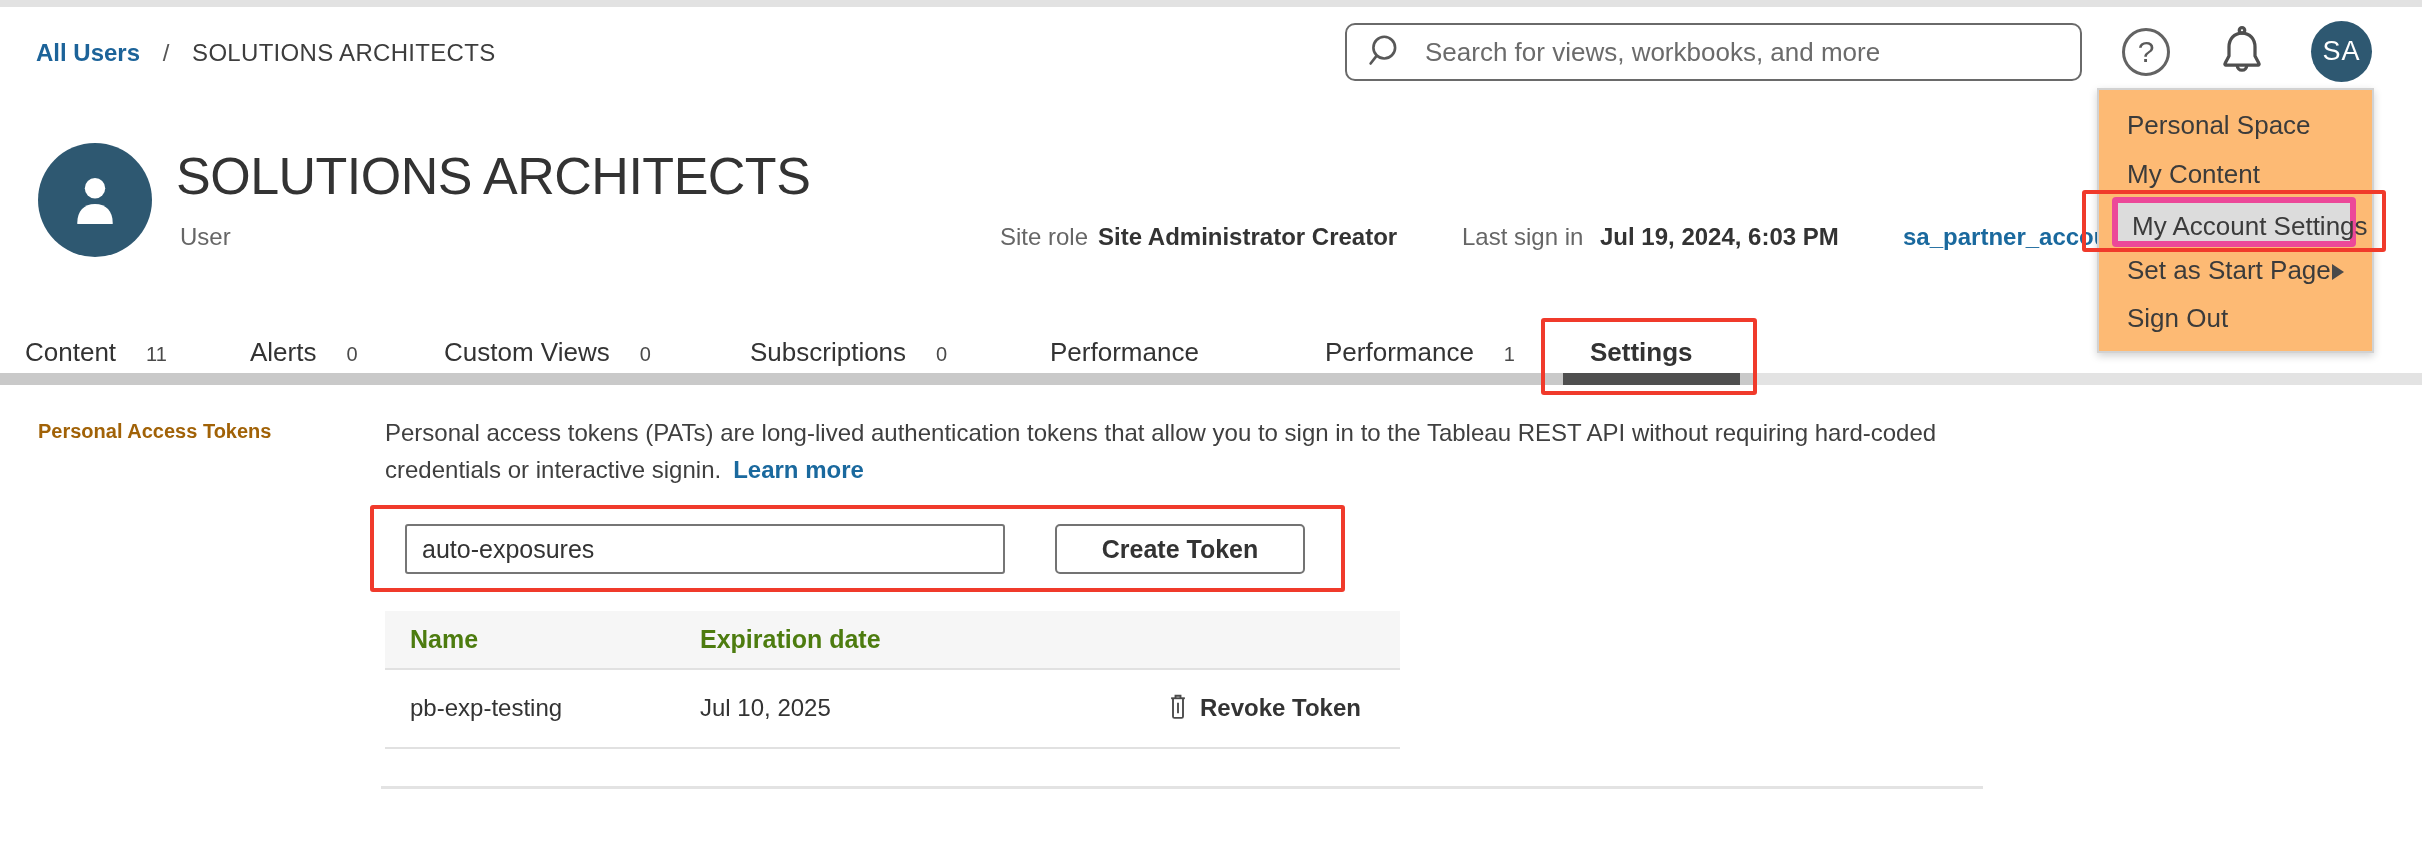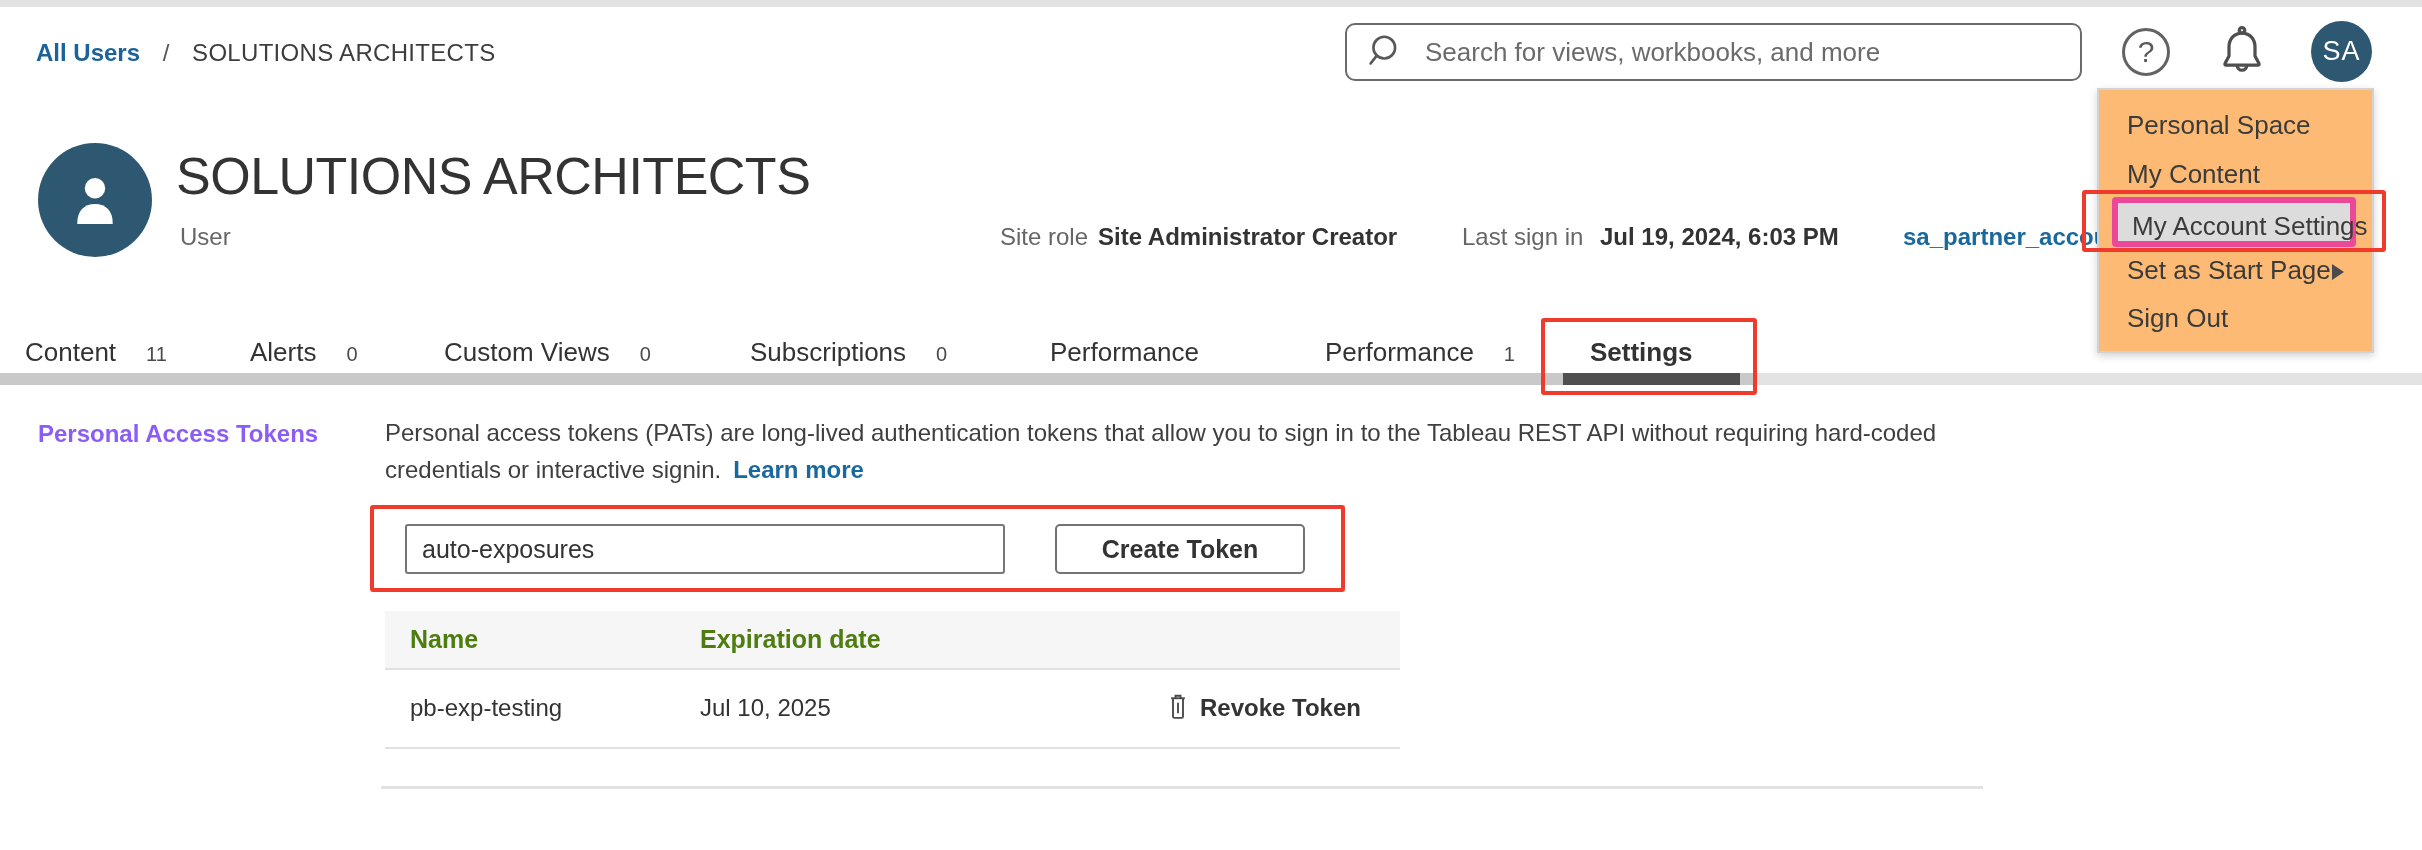--- a/index.html
+++ b/index.html
@@ -64,21 +64,21 @@
                  border-left:12px solid #4a4a4a;border-top:8px solid transparent;
                  border-bottom:8px solid transparent;}
 
   
   .red-box{border:4px solid #f03a2b;border-radius:3px;box-sizing:border-box;background:transparent;pointer-events:none;}
   .red-account{left:2082px;top:190px;width:304px;height:62px;z-index:11;}
   .red-settings{left:1541px;top:318px;width:216px;height:77px;z-index:5;}
   .red-token{left:370px;top:505px;width:975px;height:87px;z-index:5;}
 
   
-  .pat-heading{left:38px;top:420px;font-size:24px;font-weight:bold;color:#8b5cf6;white-space:nowrap;}
+  .pat-heading{left:38px;top:420px;font-size:20px;font-weight:bold;color:#a16207;white-space:nowrap;}
   .pat-desc{left:385px;top:414px;width:1590px;font-size:24px;line-height:37px;color:#3f3f3f;}
   .learn-more{color:#1a699e;font-weight:bold;margin-left:12px;cursor:pointer;}
 
   .token-input{left:405px;top:524px;width:600px;height:50px;box-sizing:border-box;border:2px solid #767676;
                border-radius:3px;font-size:25px;color:#333;padding:0 0 0 15px;font-family:inherit;outline:none;}
   .create-btn{left:1055px;top:524px;width:250px;height:50px;box-sizing:border-box;border:2px solid #737373;
               border-radius:5px;background:#fff;font-size:25px;font-weight:bold;color:#333;
               display:flex;align-items:center;justify-content:center;cursor:pointer;font-family:inherit;}
 
   

